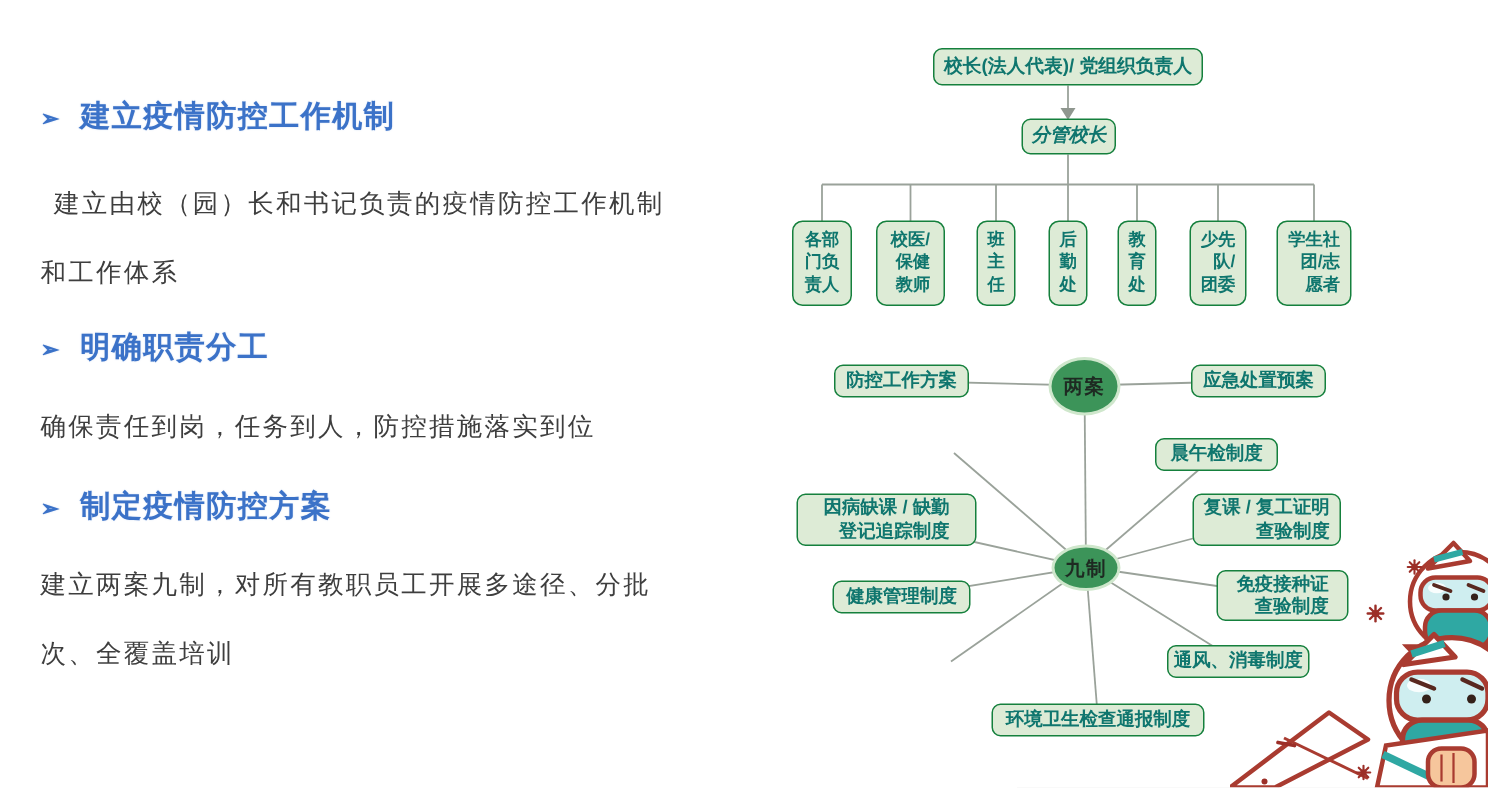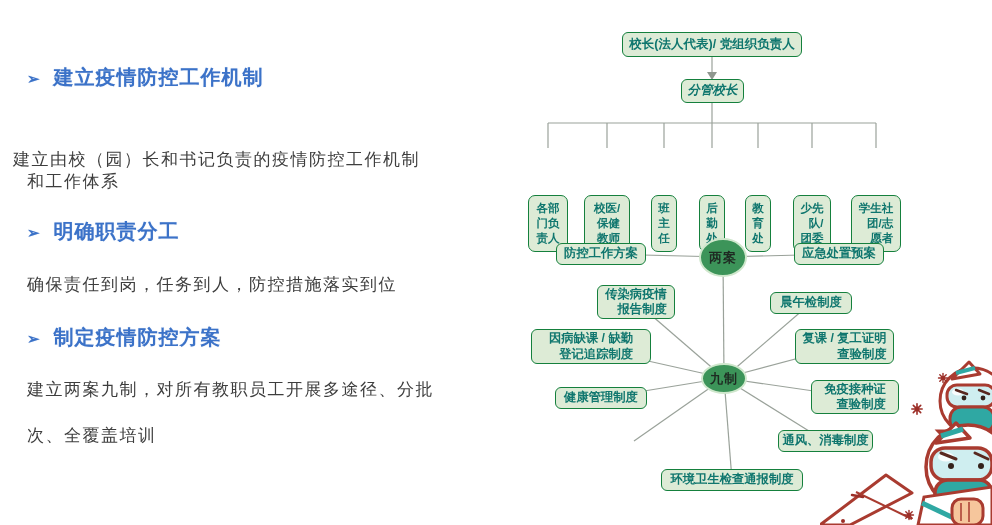--- a/index.html
+++ b/index.html
@@ -19,21 +19,21 @@
   .pline {
     position:absolute; color:#3e3e3e; font-size:17px; letter-spacing:1.5px;
   }
   
   .gbox {
     position:absolute; background:#ddebd6; border:1px solid #15803d;
     border-radius:6px; color:#0f766e; font-size:12.3px; font-weight:600;
     display:flex; align-items:center; justify-content:center; text-align:right;
     line-height:15.5px; white-space:pre-line;
   }
-  .gbox.small { font-size:11.5px; line-height:15px; border-radius:7px;margin-top:48px; }
+  .gbox.small { font-size:11.5px; line-height:15px; border-radius:7px; }
   .oval {
     position:absolute; background:#3c9459; border:2px solid #cfe7cc;
     border-radius:50%; color:#1e2a22; font-weight:bold; font-size:13px;
     display:flex; align-items:center; justify-content:center; letter-spacing:1px;
   }
   svg.connectors { position:absolute; left:0; top:0; }
   svg.cartoon { position:absolute; left:820px; top:335px; }
 </style>
 </head>
 <body>
@@ -68,21 +68,21 @@
       <line x1="724" y1="378" x2="825" y2="441"></line>
       <line x1="724" y1="378" x2="732" y2="480"></line>
     </g>
     <polygon points="707,72 717,72 712,80" fill="#8f978f"></polygon>
   </svg>
 
   <div class="heading" style="left:27px; top:64px;">
     <span class="bullet">➢</span>
     <span>建立疫情防控工作机制</span>
   </div>
-  <div class="pline" style="left:13px; top:124px;margin-top:24px;">建立由校（园）长和书记负责的疫情防控工作机制</div>
+  <div class="pline" style="left:36px; top:124px;">建立由校（园）长和书记负责的疫情防控工作机制</div>
   <div class="pline" style="left:27px; top:170px;">和工作体系</div>
 
   <div class="heading" style="left:27px; top:218px;">
     <span class="bullet">➢</span>
     <span>明确职责分工</span>
   </div>
   <div class="pline" style="left:27px; top:273px;">确保责任到岗，任务到人，防控措施落实到位</div>
 
   <div class="heading" style="left:27px; top:324px;">
     <span class="bullet">➢</span>
@@ -113,22 +113,20 @@
 队/
 团委</div>
   <div class="gbox small" style="left:851px; top:147px; width:50px; height:57px;">学生社
 团/志
 愿者</div>
 
   <div class="gbox" style="left:556px; top:243px; width:90px; height:22px;">防控工作方案</div>
   <div class="gbox" style="left:794px; top:243px; width:90px; height:22px;">应急处置预案</div>
   <div class="oval" style="left:699px; top:238px; width:48px; height:39px;">两案</div>
 
-  <div class="gbox" style="left:597px; top:285px; width:78px; height:34px;">传染病疫情
-报告制度</div>
   <div class="gbox" style="left:770px; top:292px; width:82px; height:22px;">晨午检制度</div>
   <div class="gbox" style="left:531px; top:329px; width:120px; height:35px;">因病缺课 / 缺勤
 登记追踪制度</div>
   <div class="gbox" style="left:795px; top:329px; width:99px; height:35px;">复课 / 复工证明
 查验制度</div>
   <div class="gbox" style="left:555px; top:387px; width:92px; height:22px;">健康管理制度</div>
   <div class="gbox" style="left:811px; top:380px; width:88px; height:34px;">免疫接种证
 查验制度</div>
   <div class="gbox" style="left:778px; top:430px; width:95px; height:22px;">通风、消毒制度</div>
   <div class="gbox" style="left:661px; top:469px; width:142px; height:22px;">环境卫生检查通报制度</div>

